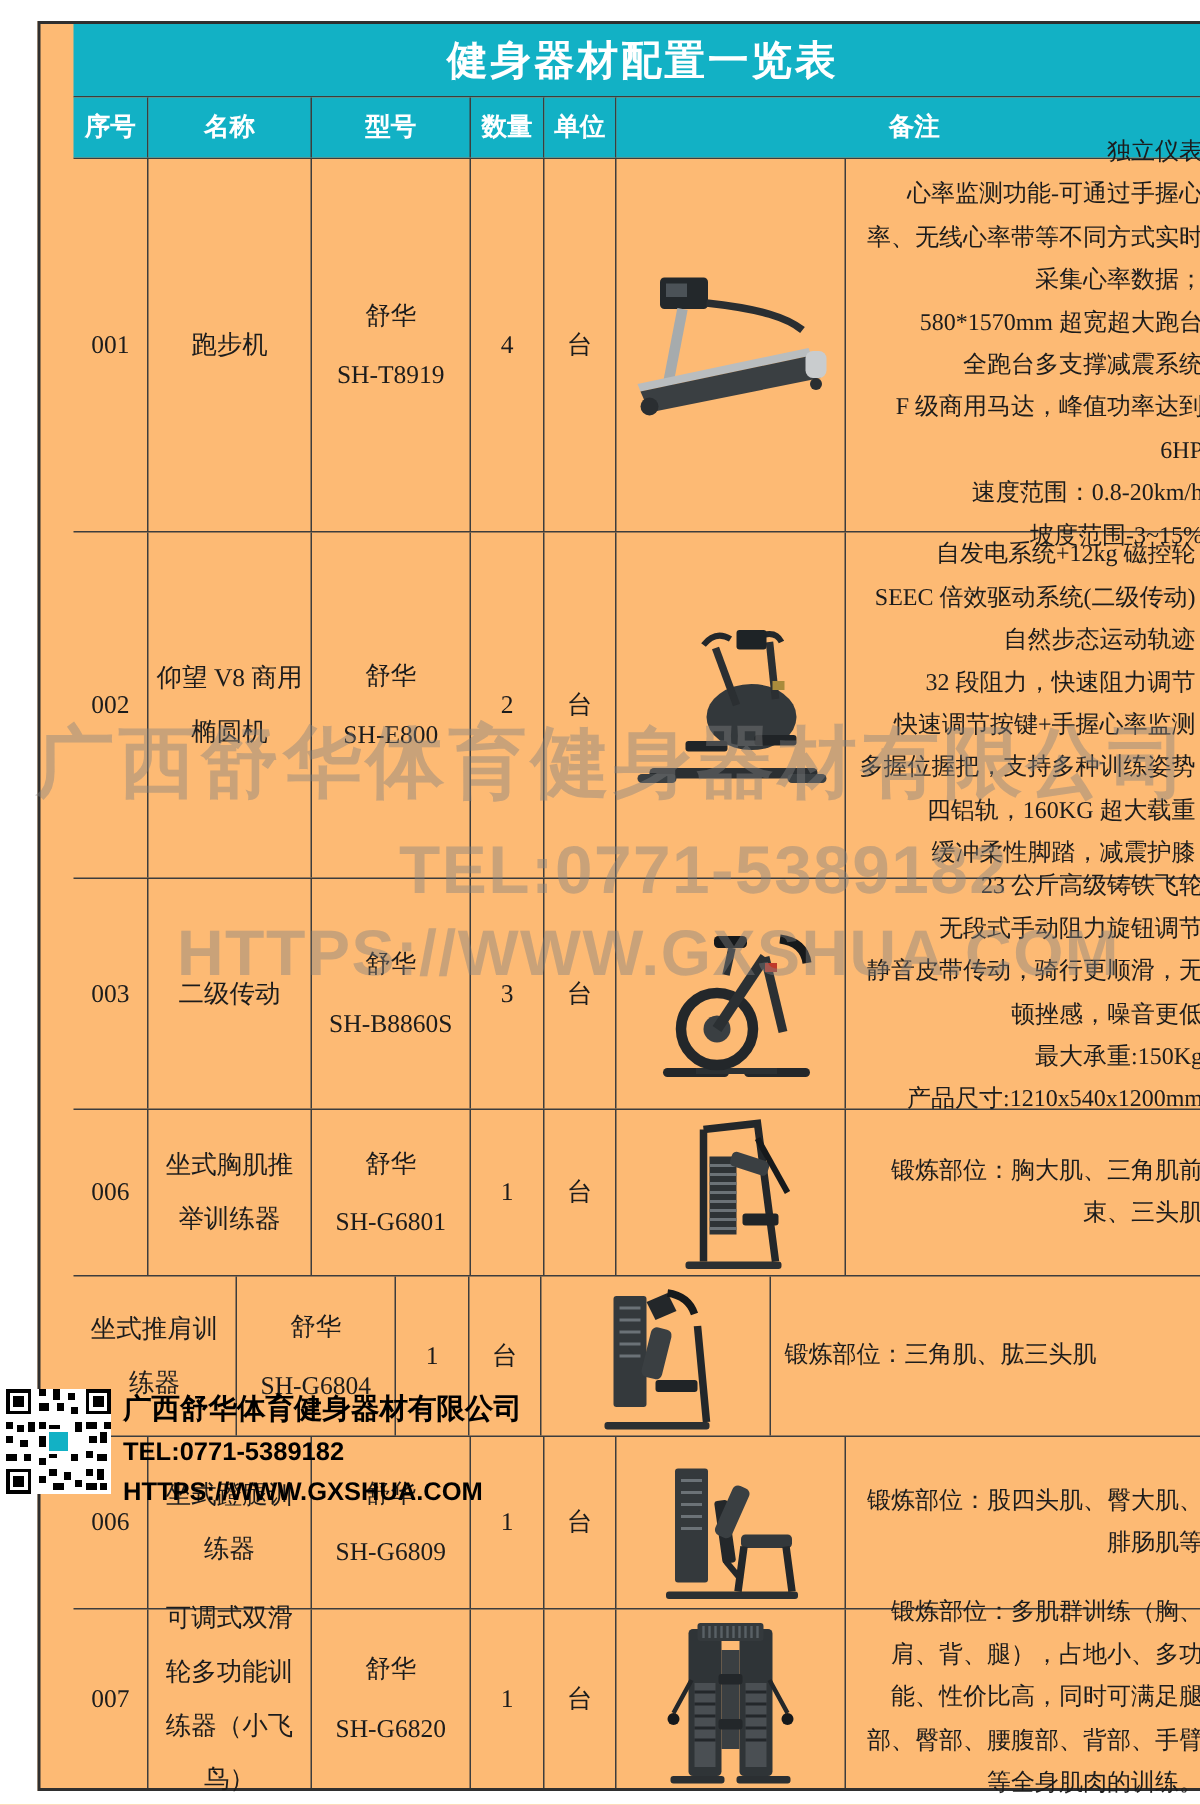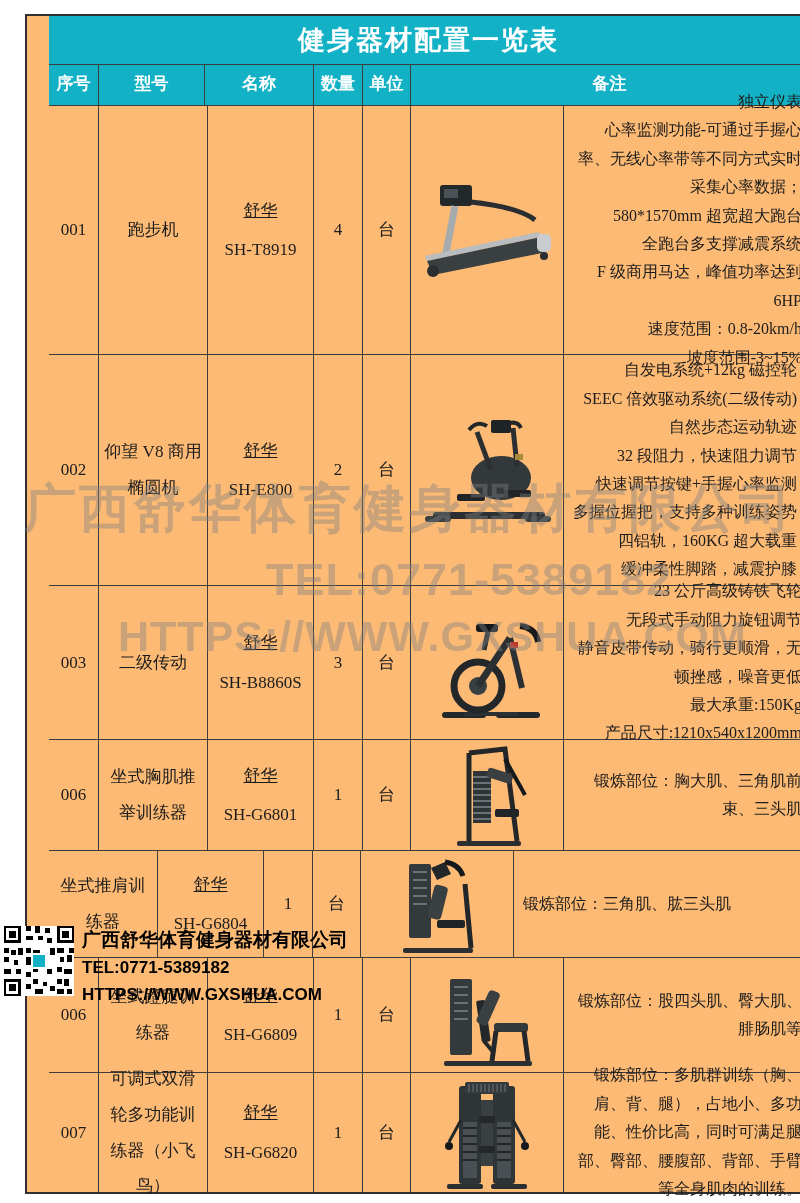--- a/index.html
+++ b/index.html
@@ -29,27 +29,27 @@
   .c-no{width:50px;}
   .c-name{width:109px;line-height:2.1;}
   .c-model{width:106px;}
   .c-qty{width:49px;}
   .c-unit{width:48px;}
   .c-img{width:153px;}
   .c-note{flex:1;align-items:flex-start;justify-content:center;text-align:left;
           font-size:16px;line-height:1.78;padding:4px 6px 4px 9px;white-space:pre-line;}
   .head .cell{
     background:#12b1c5;color:#fff;font-weight:bold;
-    font-family:Liberation Mono, monospace;
+    font-family:Liberation Serif, serif;
     font-size:17px;padding:0;justify-content:center;
   }
   .head{height:41px;}
   .h-r1{height:249px;} .h-r2{height:231px;} .h-r3{height:154px;}
   .h-r4{height:111px;} .h-r5{height:107px;} .h-r6{height:115px;} .h-r7{height:120px;}
-  .model-brand{margin-bottom:14px;text-decoration:underline;}
+  .model-brand{margin-bottom:14px;}
   
   .wm{
     position:absolute;white-space:nowrap;pointer-events:none;z-index:2;
     font-family:"Liberation Sans","DejaVu Sans",sans-serif;font-weight:bold;
     color:rgba(128,128,128,0.42);
   }
   .wm1{left:24px;top:474px;font-size:52px;letter-spacing:3px;}
   .wm2{left:266px;top:554px;font-size:45px;letter-spacing:1px;}
   .wm3{left:118px;top:612px;font-size:43px;letter-spacing:1px;}
   
@@ -66,22 +66,22 @@
 </style>
 </head>
 <body>
 
 <div class="sheet">
 
   <div class="title-bar">健身器材配置一览表</div>
 
   <div class="trow head">
     <div class="cell c-no">序号</div>
+    <div class="cell c-name">名称</div>
     <div class="cell c-model">型号</div>
-    <div class="cell c-name">名称</div>
     <div class="cell c-qty">数量</div>
     <div class="cell c-unit">单位</div>
     <div class="cell c-note" style="align-items:center;justify-content:center;text-align:center;white-space:normal;">备注</div>
   </div>
 
   <div class="trow h-r1">
     <div class="cell c-no">001</div>
     <div class="cell c-name">跑步机</div>
     <div class="cell c-model">
       <div class="model-brand">舒华</div>

